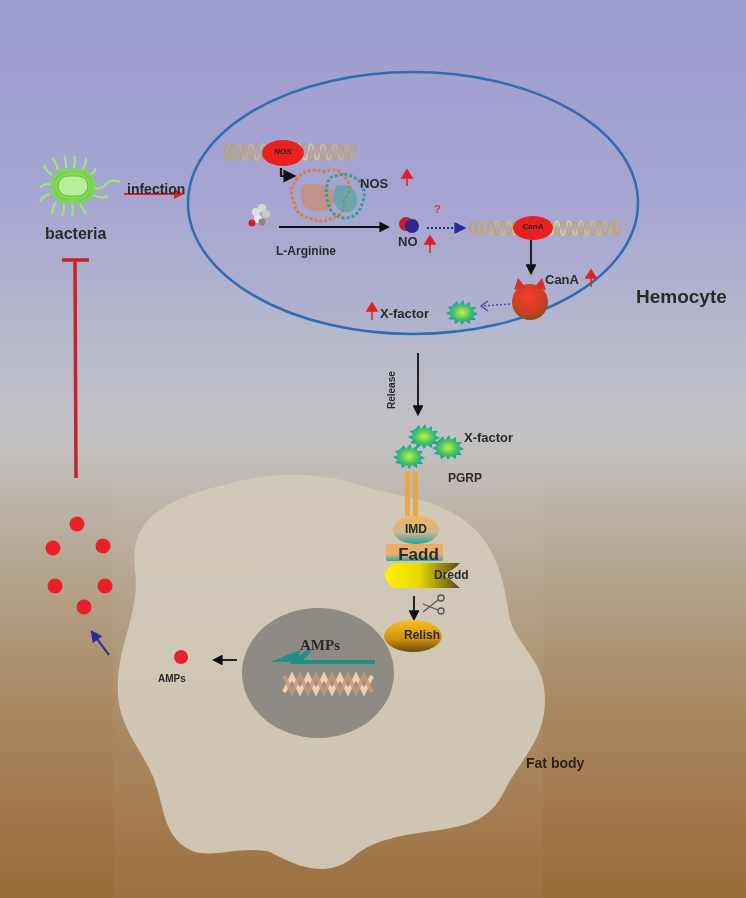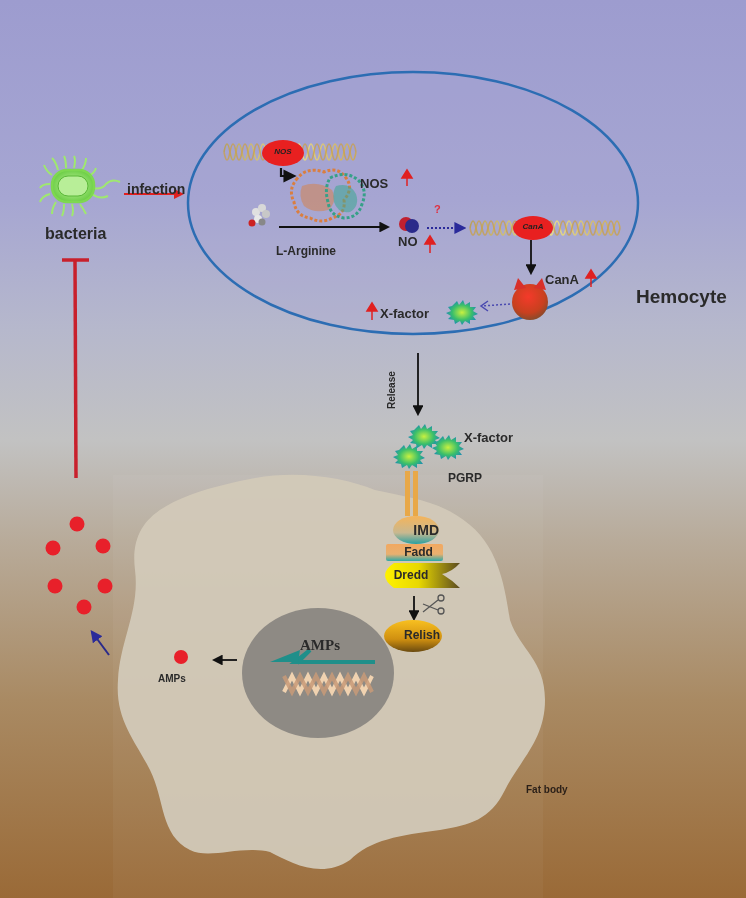--- a/index.html
+++ b/index.html
@@ -255,22 +255,22 @@
 <div class="lbl" style="left:434px;top:203px;font-size:11px;color:#e03040;">?</div>
 <div class="lbl" style="left:519px;top:222px;font-size:8px;font-style:italic;color:#222;width:28px;text-align:center;">CanA</div>
 <div class="lbl" style="left:545px;top:272px;font-size:13px;">CanA</div>
 <div class="lbl" style="left:380px;top:306px;font-size:13px;">X-factor</div>
 <div class="lbl" style="left:636px;top:286px;font-size:19px;">Hemocyte</div>
 
 <div class="lbl" style="left:386px;top:375px;font-size:10px;transform:rotate(-90deg);transform-origin:left top;top:409px;">Release</div>
 <div class="lbl" style="left:464px;top:430px;font-size:13px;">X-factor</div>
 <div class="lbl" style="left:432px;top:471px;font-size:12px;padding-left:16px;">PGRP</div>
 
-<div class="lbl" style="left:393px;top:522px;font-size:14px;width:46px;text-align:right;">IMD</div>
-<div class="lbl" style="left:386px;top:545px;font-size:12px;width:65px;text-align:center;">Fadd</div>
-<div class="lbl" style="left:386px;top:568px;font-size:12px;width:50px;text-align:center;">Dredd</div>
+<div class="lbl" style="left:405px;top:522px;font-size:12px;width:46px;text-align:left;">IMD</div>
+<div class="lbl" style="left:386px;top:545px;font-size:17px;width:65px;text-align:center;">Fadd</div>
+<div class="lbl" style="left:386px;top:568px;font-size:12px;width:50px;text-align:left;padding-left:48px;">Dredd</div>
 <div class="lbl" style="left:384px;top:628px;font-size:12px;width:76px;text-align:center;">Relish</div>
 
 <div class="lbl serif" style="left:300px;top:637px;font-size:15px;">AMPs</div>
 <div class="lbl" style="left:158px;top:673px;font-size:10px;">AMPs</div>
-<div class="lbl" style="left:526px;top:784px;font-size:10px;color:#2a1f18;">Fat body</div>
+<div class="lbl" style="left:526px;top:755px;font-size:14px;color:#2a1f18;">Fat body</div>
 
 </div>
 
 </body></html>

